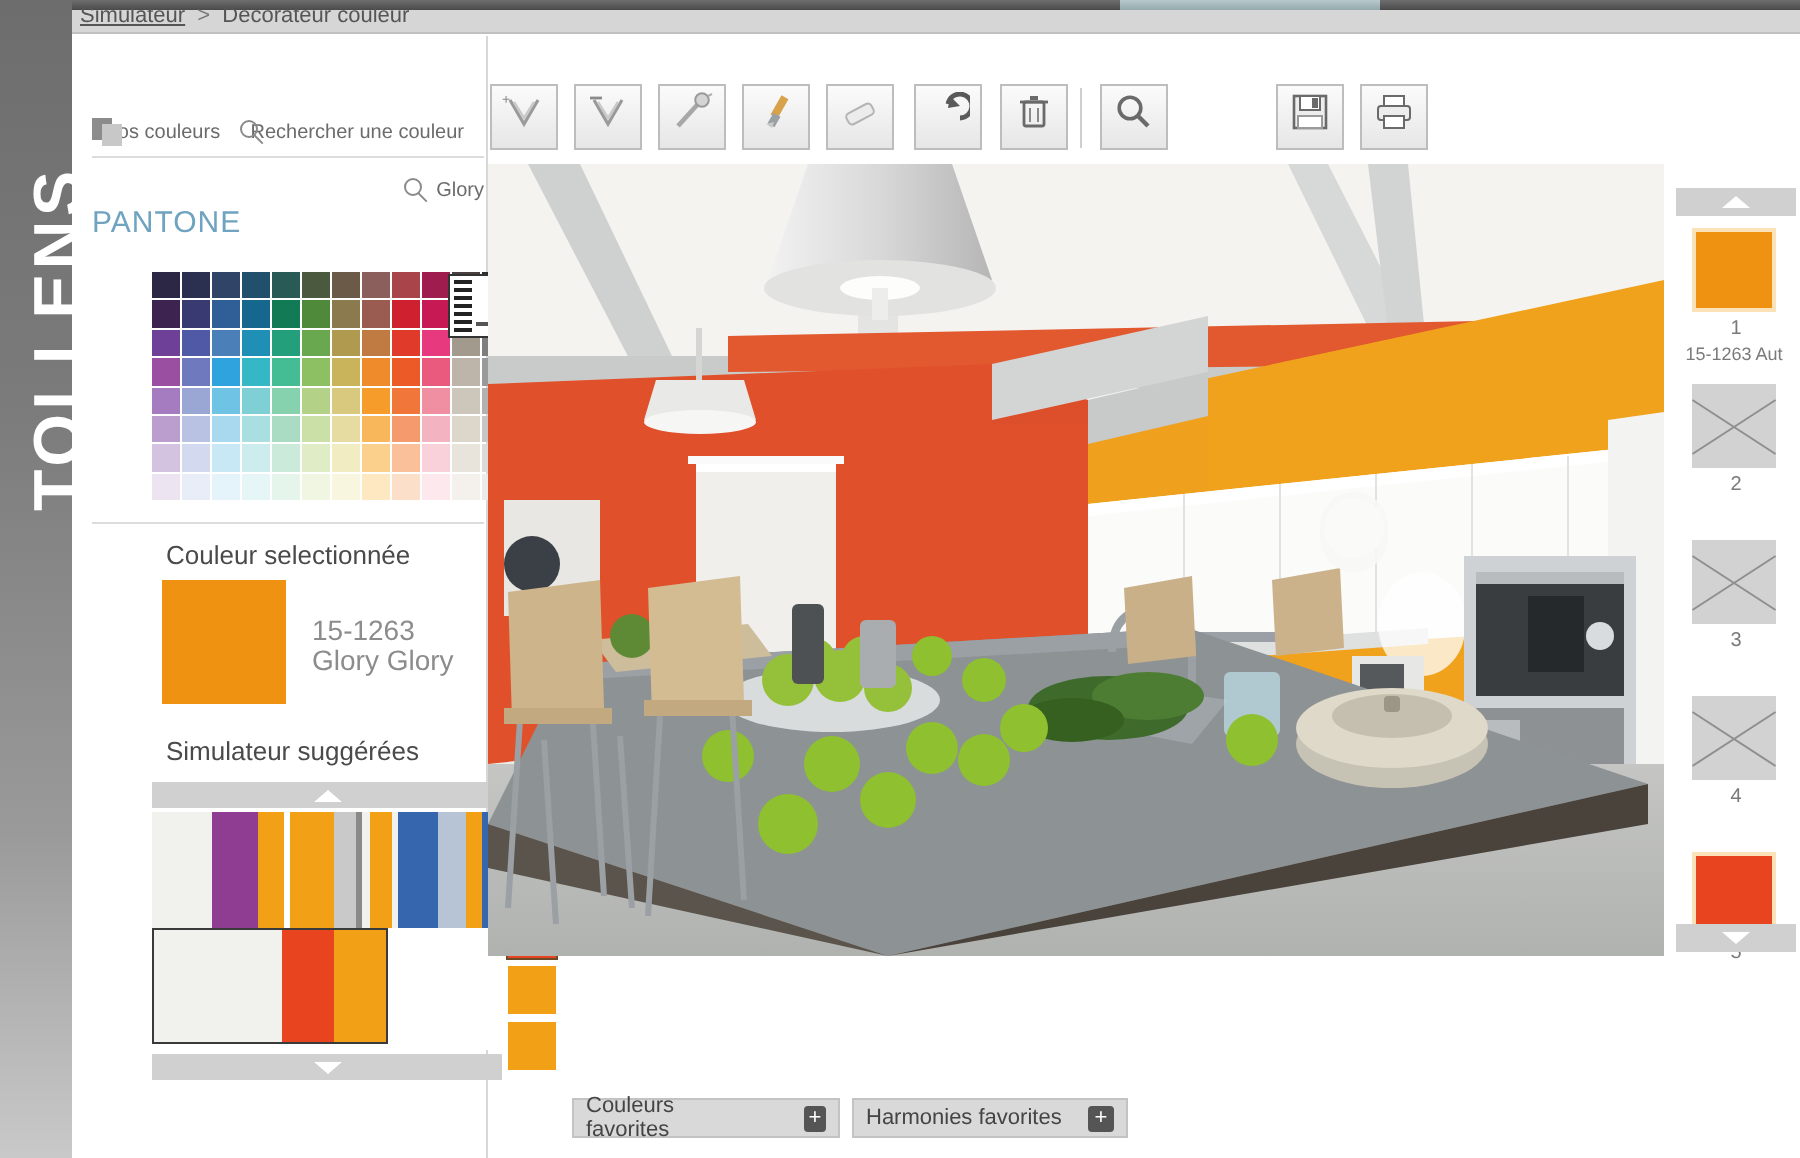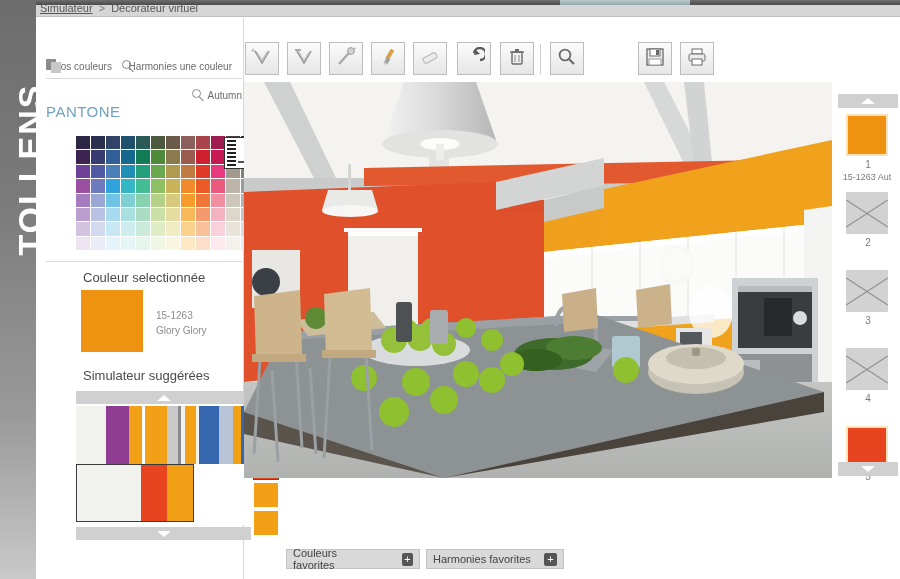--- a/index.html
+++ b/index.html
@@ -74,21 +74,21 @@
   .chipbox .lbl { flex:1; background:#fff; position:relative; }
   .chipbox .lbl:after { content:""; position:absolute; left:2px; bottom:3px; width:18px; height:2px; background:#555;}
 
   .hr2 { position:absolute; left:10px; top:243px; width:196px; height:1px; background:#dcdcdc; }
 
   .sectitle { position:absolute; font-size:13px; color:#4a4a4a; }
   .sectitle.sel { left:47px; top:252px; }
   .sectitle.harm { left:47px; top:350px; }
 
   .selswatch { position:absolute; left:45px; top:272px; width:62px; height:62px; background:#ef9211; }
-  .selmeta { position:absolute; left:120px; top:290px; font-size:10px; color:#8c8c8c; line-height:15px;}
+  .selmeta { position:absolute; left:120px; top:290px; font-size:14px; color:#8c8c8c; line-height:15px;}
 
   
   .harm-up { position:absolute; left:40px; top:373px; width:175px; height:13px; background:#d0d0d0;
      display:flex; align-items:center; justify-content:center; }
   .harm-dn { position:absolute; left:40px; top:509px; width:175px; height:13px; background:#d0d0d0;
      display:flex; align-items:center; justify-content:center; }
   .chev { width:0;height:0; }
   .chev.up { border-left:7px solid transparent; border-right:7px solid transparent; border-bottom:6px solid #fff; }
   .chev.dn { border-left:7px solid transparent; border-right:7px solid transparent; border-top:6px solid #fff; }
 
@@ -145,51 +145,51 @@
   <div class="chrome-tabhint"></div>
   <div class="chrome-strip2"></div>
 
   <div class="brandbar">
     <div class="word">TOLLENS</div>
   </div>
 
   <div class="breadcrumb">
     <span class="crumb-link">Simulateur</span>
     <span class="crumb-sep">&gt;</span>
-    <span class="crumb-cur">Décorateur virtuel</span>
+    <span class="crumb-cur">Décorateur couleur</span>
   </div>
 
   <div class="leftpanel">
 
     <div class="tabs">
     </div>
 
     <div class="srcrow">
       <span class="swatch-icon">
           <i class="a"></i>
           <i class="b"></i>
         </span>
       <span class="lbl">Nos couleurs</span>
       <span class="mag">
           <i class="circ"></i>
           <i class="hdl"></i>
         </span>
-      <span class="lbl">Harmonies une couleur</span>
+      <span class="lbl">Rechercher une couleur</span>
     </div>
 
     <div class="hr1"></div>
 
     <div class="pantone-row">
       <div class="title">PANTONE</div>
       <div class="zoomer">
         <span class="mag">
             <i class="circ"></i>
             <i class="hdl"></i>
           </span>
-        <span>Autumn</span>
+        <span>Glory</span>
       </div>
     </div>
 
     <div class="grid" id="palette-grid">
         <div class="cell" style="background: rgb(44, 39, 68);"></div>
         <div class="cell" style="background: rgb(43, 48, 80);"></div>
         <div class="cell" style="background: rgb(47, 68, 103);"></div>
         <div class="cell" style="background: rgb(32, 80, 107);"></div>
         <div class="cell" style="background: rgb(42, 90, 85);"></div>
         <div class="cell" style="background: rgb(75, 90, 62);"></div>

